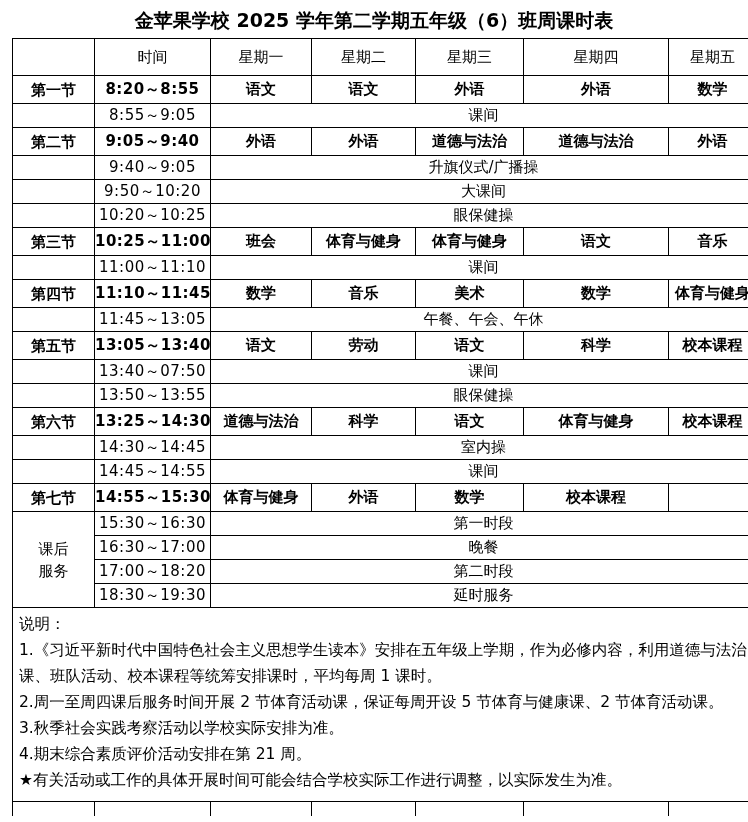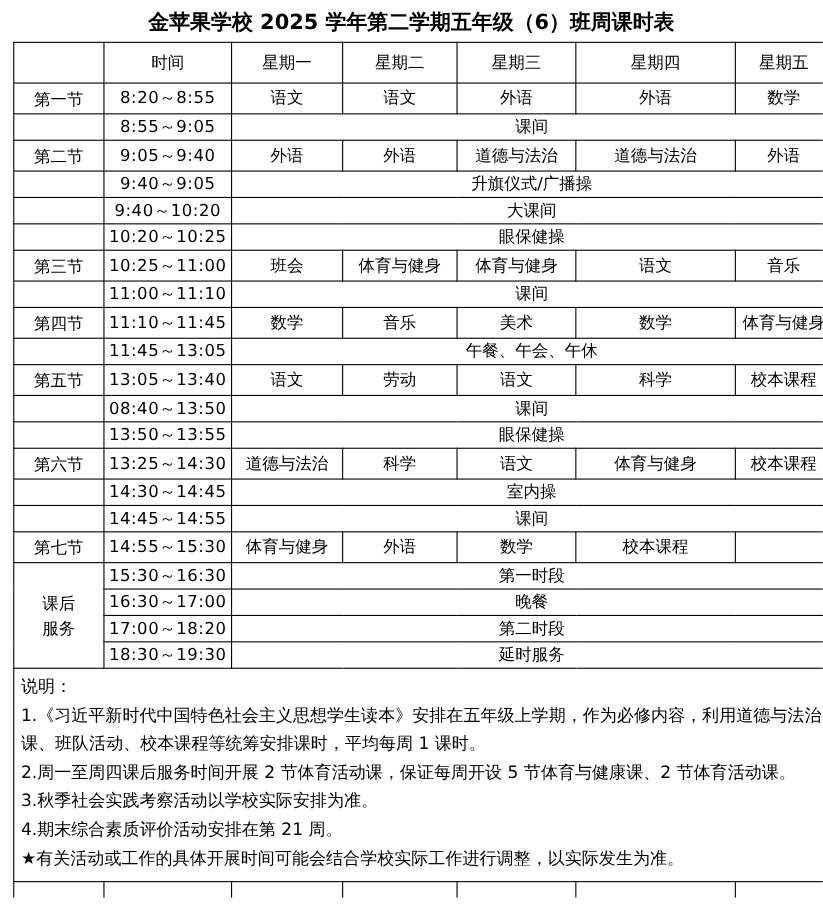--- a/index.html
+++ b/index.html
@@ -29,21 +29,21 @@
     border: 1px solid #000;
     text-align: center;
     vertical-align: middle;
     font-size: 15px;
     font-weight: normal;
     padding: 0;
     overflow: hidden;
     white-space: nowrap;
   }
   .timetable th { height: 36px; }
-  tr.r-class td { height: 27px; }
+  tr.r-class td { height: 27px; font-weight: bold; }
   tr.r-break td { height: 23px; }
   td.section { white-space: pre-line; line-height: 22px; }
   td.time { letter-spacing: 0.5px; }
   td.notes-cell {
     text-align: left;
     vertical-align: top;
     white-space: normal;
     padding: 3px 6px 8px 6px;
     height: 170px;
     font-size: 15.5px;
@@ -105,21 +105,21 @@
           <td>道德与法治</td>
           <td>外语</td>
         </tr>
         <tr class="r-break">
           <td class="section"></td>
           <td class="time">9:40～9:05</td>
           <td colspan="5">升旗仪式/广播操</td>
         </tr>
         <tr class="r-break">
           <td class="section"></td>
-          <td class="time">9:40～10:20</td>
+          <td class="time">9:50～10:20</td>
           <td colspan="5">大课间</td>
         </tr>
         <tr class="r-break">
           <td class="section"></td>
           <td class="time">10:20～10:25</td>
           <td colspan="5">眼保健操</td>
         </tr>
         <tr class="r-class">
           <td class="section">第三节</td>
           <td class="time">10:25～11:00</td>
@@ -152,21 +152,21 @@
           <td class="section">第五节</td>
           <td class="time">13:05～13:40</td>
           <td>语文</td>
           <td>劳动</td>
           <td>语文</td>
           <td>科学</td>
           <td>校本课程</td>
         </tr>
         <tr class="r-break">
           <td class="section"></td>
-          <td class="time">08:40～13:50</td>
+          <td class="time">13:40～07:50</td>
           <td colspan="5">课间</td>
         </tr>
         <tr class="r-break">
           <td class="section"></td>
           <td class="time">13:50～13:55</td>
           <td colspan="5">眼保健操</td>
         </tr>
         <tr class="r-class">
           <td class="section">第六节</td>
           <td class="time">13:25～14:30</td>

